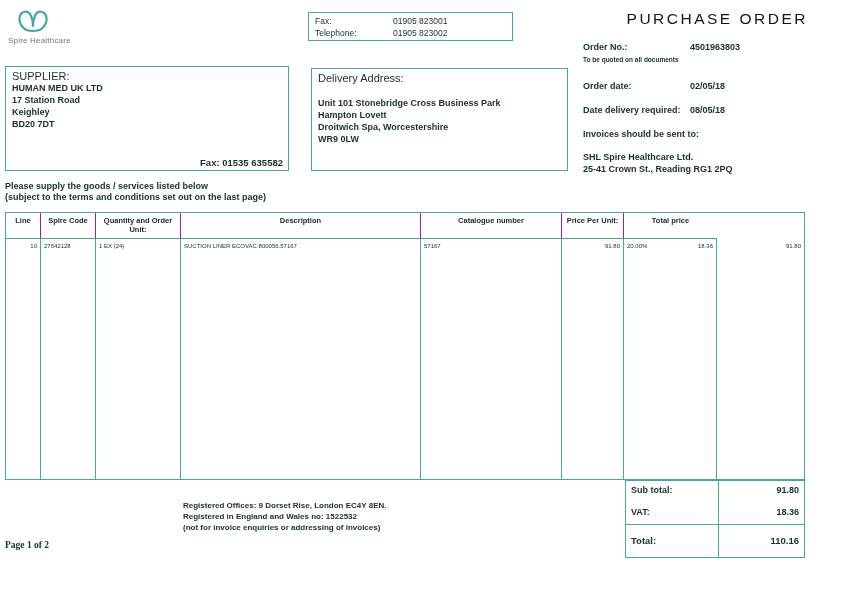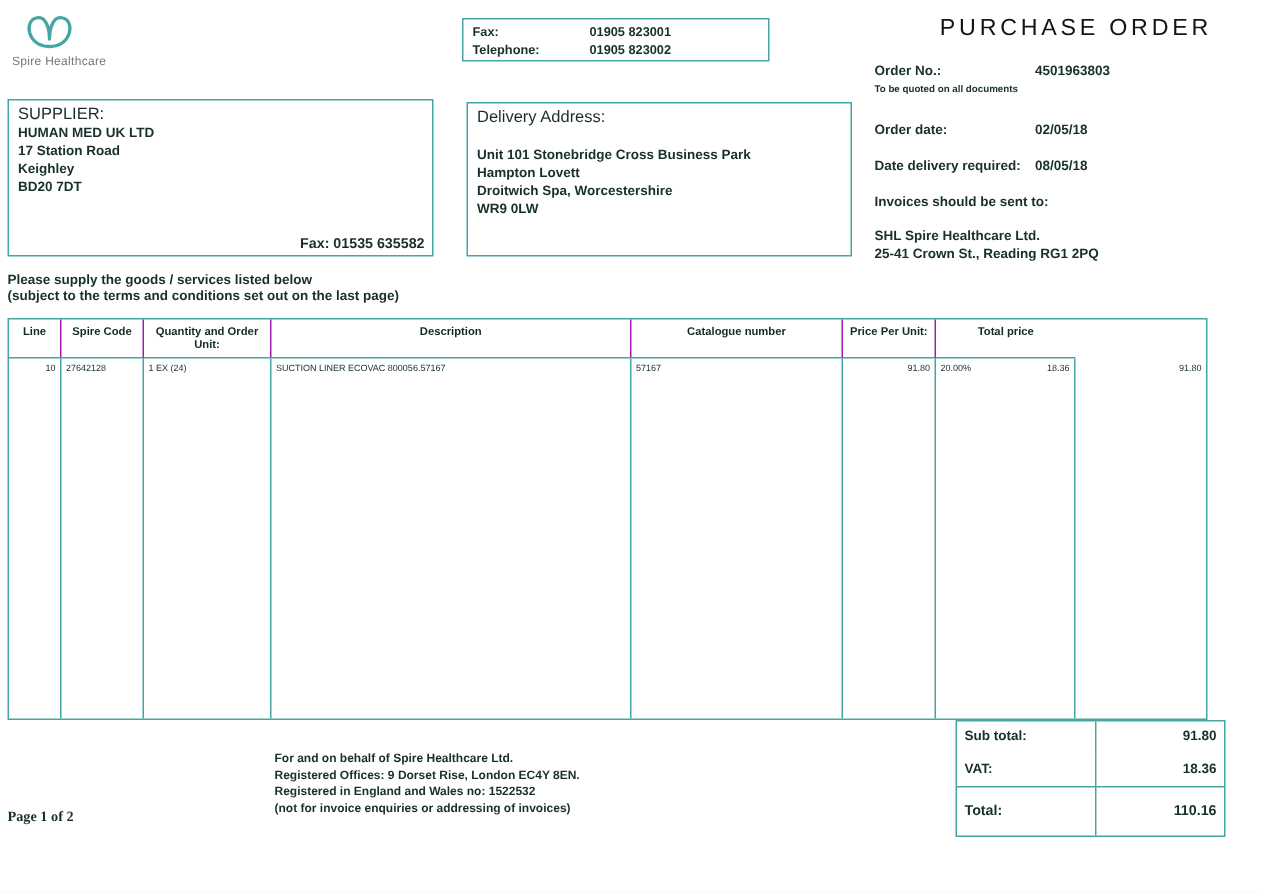--- a/index.html
+++ b/index.html
@@ -10,21 +10,21 @@
   }
   
   .logo { position:absolute; left:8px; top:8px; width:90px; text-align:left; }
   .logo svg { display:block; margin-left:6px; }
   .logo-text { font-size:8px; color:#6b7a78; margin-top:2px; letter-spacing:0.2px; }
 
   .contact-box {
     position:absolute; left:308px; top:12px; width:205px; height:29px;
     border:1.5px solid #46a6a3; padding:2px 6px;
   }
-  .contact-row { display:flex; font-size:8.5px; font-weight:700; line-height:12px; color:#17302d; }
+  .contact-row { display:flex; font-size:8.5px; font-weight:400; line-height:12px; color:#17302d; }
   .c-label { width:78px; }
 
   .po-title {
     position:absolute; right:34px; top:10px;
     font-size:15.5px; font-weight:500; letter-spacing:2.5px; color:#141414;
   }
 
   
   .info-line { position:absolute; left:583px; display:flex; font-size:9px; color:#17302d; }
   .info-label { width:107px; font-weight:600; }
@@ -74,21 +74,21 @@
   }
   .td:last-child { border-right:none; }
   .td.num { text-align:right; }
   .td.vat-cell { display:flex; justify-content:space-between; align-items:flex-start; }
 
   
   .totals {
     position:absolute; left:625px; top:480px; width:180px; height:78px;
     border:1.5px solid #46a6a3;
     display:grid; grid-template-columns:93px 1fr; grid-template-rows:24px 19px 1fr;
-    font-size:9px; color:#17302d;margin-left:12px;
+    font-size:9px; color:#17302d;
   }
   .tot-cell { padding:4px 5px 0; font-weight:600; }
   .tot-cell.lbl { border-right:1px solid #46a6a3; }
   .tot-cell.val { text-align:right; }
   .tot-cell.r2 { padding-top:2px; }
   .tot-cell.r3 { border-top:1px solid #46a6a3; padding-top:10px; font-size:9.5px; }
 
   
   .footer-block { position:absolute; left:183px; top:500px; font-size:8px; font-weight:600; color:#17302d; }
   .footer-block div { line-height:11px; }
@@ -186,21 +186,20 @@
   <div class="totals">
     <div class="tot-cell lbl">Sub total:</div>
     <div class="tot-cell val">91.80</div>
     <div class="tot-cell lbl r2">VAT:</div>
     <div class="tot-cell val r2">18.36</div>
     <div class="tot-cell lbl r3">Total:</div>
     <div class="tot-cell val r3">110.16</div>
   </div>
 
   <div class="footer-block">
-    <div>For and on behalf of Spire Healthcare Ltd.</div>
     <div>Registered Offices: 9 Dorset Rise, London EC4Y 8EN.</div>
     <div>Registered in England and Wales no: 1522532</div>
     <div>(not for invoice enquiries or addressing of invoices)</div>
   </div>
 
   <div class="page-label">Page 1 of 2</div>
 
 </div>
 
 </body></html>

